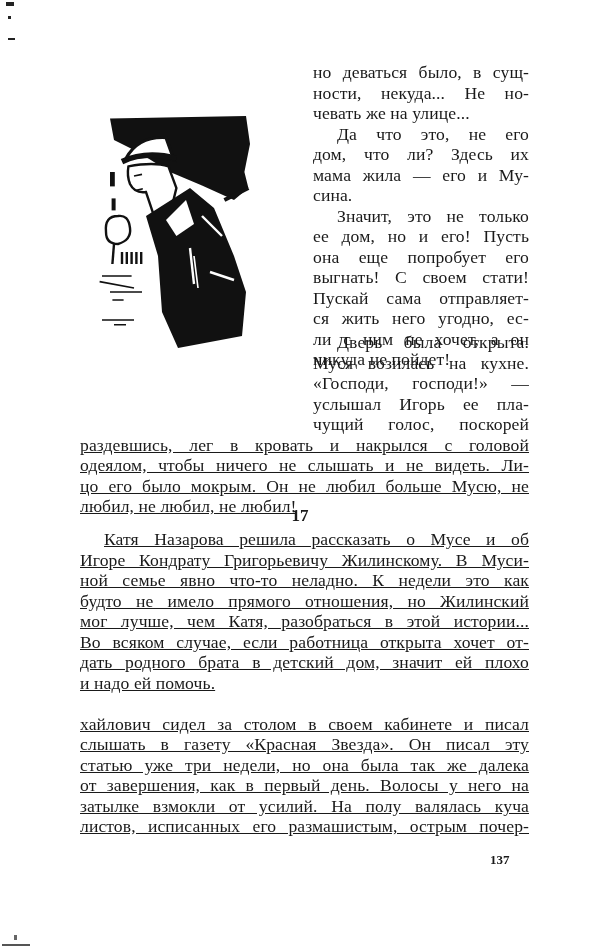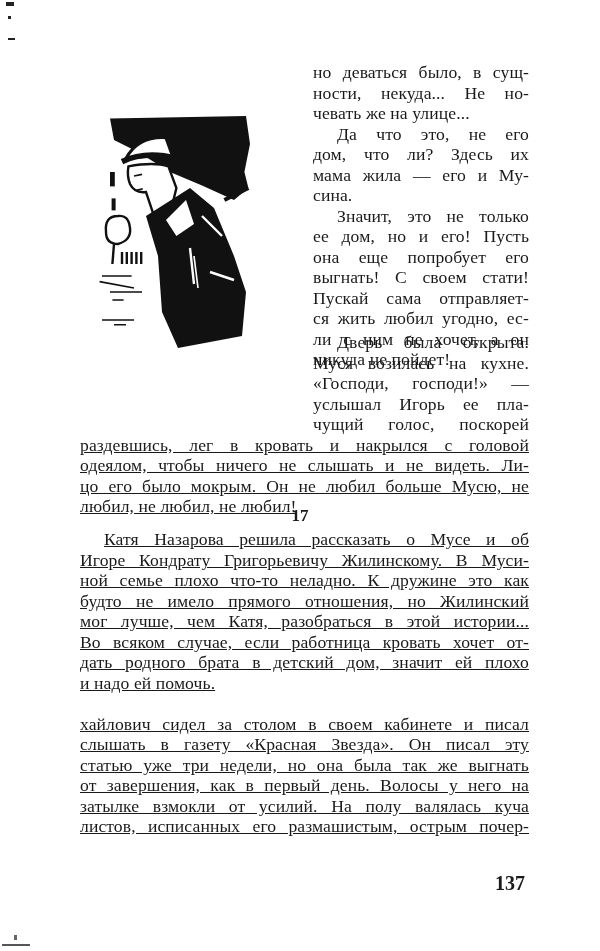--- a/index.html
+++ b/index.html
@@ -7,22 +7,22 @@
          font-family: "Liberation Serif", "DejaVu Serif", serif; color:#1a1a1a; }
   .page { position:absolute; left:0; top:0; width:600px; height:951px;padding-left:20px; }
   .line { position:absolute; font-size:17.6px; line-height:20px; white-space:nowrap;
           text-align:justify; text-align-last:justify; letter-spacing:0.1px; }
   .rc { left:313px; width:216px; }
   .fw { left:80px; width:449px;text-decoration:underline; }
   .last { text-align-last:left; }
   .ind { text-indent:24px; }
   .chapter { position:absolute; left:0; width:600px; top:506px; text-align:center;
              font-weight:bold; font-size:17px; font-family:"Liberation Serif", serif; }
-  .pagenum { position:absolute; left:490px; top:801px; width:40px; text-align:center;
-             font-weight:bold; font-size:20px; font-family:"Liberation Serif", serif;margin-top:20px; }
+  .pagenum { position:absolute; left:490px; top:801px; width:40px; text-align:left;
+             font-weight:bold; font-size:13px; font-family:"Liberation Serif", serif; }
   .illus { position:absolute; left:82px; top:78px; width:200px; height:300px; }
   .speck { position:absolute; background:#222; }
 </style>
 </head>
 <body>
 
 <div class="page">
 
   <svg class="illus" viewBox="0 0 250 330">
 
@@ -59,48 +59,48 @@
   <div class="line rc last" style="top:103px">чевать же на улице...</div>
   <div class="line rc ind" style="top:124px">Да что это, не его</div>
   <div class="line rc" style="top:144px">дом, что ли? Здесь их</div>
   <div class="line rc" style="top:165px">мама жила — его и Му-</div>
   <div class="line rc last" style="top:185px">сина.</div>
   <div class="line rc ind" style="top:206px">Значит, это не только</div>
   <div class="line rc" style="top:226px">ее дом, но и его! Пусть</div>
   <div class="line rc" style="top:247px">она еще попробует его</div>
   <div class="line rc" style="top:267px">выгнать! С своем стати!</div>
   <div class="line rc" style="top:288px">Пускай сама отправляет-</div>
-  <div class="line rc" style="top:308px">ся жить любил угодно, ес-</div>
+  <div class="line rc" style="top:308px">ся жить него угодно, ес-</div>
   <div class="line rc" style="top:329px">ли с ним не хочет, а он</div>
   <div class="line rc last" style="top:349px">никуда не пойдет!</div>
 
   <div class="line rc ind" style="top:332px">Дверь была открыта.</div>
   <div class="line rc" style="top:353px">Муся возилась на кухне.</div>
   <div class="line rc" style="top:373px">«Господи, господи!» —</div>
   <div class="line rc" style="top:394px">услышал Игорь ее пла-</div>
   <div class="line rc" style="top:414px">чущий голос, поскорей</div>
 
   <div class="line fw" style="top:435px">раздевшись, лег в кровать и накрылся с головой</div>
   <div class="line fw" style="top:455px">одеялом, чтобы ничего не слышать и не видеть. Ли-</div>
   <div class="line fw" style="top:476px">цо его было мокрым. Он не любил больше Мусю, не</div>
   <div class="line fw last" style="top:496px">любил, не любил, не любил!</div>
 
   <div class="chapter">17</div>
 
   <div class="line fw ind" style="top:529px">Катя Назарова решила рассказать о Мусе и об</div>
   <div class="line fw" style="top:550px">Игоре Кондрату Григорьевичу Жилинскому. В Муси-</div>
-  <div class="line fw" style="top:570px">ной семье плохо что-то неладно. К дружине это как</div>
+  <div class="line fw" style="top:570px">ной семье явно что-то неладно. К недели это как</div>
   <div class="line fw" style="top:591px">будто не имело прямого отношения, но Жилинский</div>
   <div class="line fw" style="top:611px">мог лучше, чем Катя, разобраться в этой истории...</div>
-  <div class="line fw" style="top:632px">Во всяком случае, если работница кровать хочет от-</div>
+  <div class="line fw" style="top:632px">Во всяком случае, если работница открыта хочет от-</div>
   <div class="line fw" style="top:652px">дать родного брата в детский дом, значит ей плохо</div>
   <div class="line fw last" style="top:673px">и надо ей помочь.</div>
   <div class="line fw" style="top:714px">хайлович сидел за столом в своем кабинете и писал</div>
   <div class="line fw" style="top:734px">слышать в газету «Красная Звезда». Он писал эту</div>
-  <div class="line fw" style="top:755px">статью уже три недели, но она была так же выгнать</div>
+  <div class="line fw" style="top:755px">статью уже три недели, но она была так же далека</div>
   <div class="line fw" style="top:775px">от завершения, как в первый день. Волосы у него на</div>
   <div class="line fw" style="top:796px">затылке взмокли от усилий. На полу валялась куча</div>
   <div class="line fw" style="top:816px">листов, исписанных его размашистым, острым почер-</div>
 
   <div class="pagenum" style="top:852px">137</div>
 
   <div class="speck" style="left:6px;top:2px;width:8px;height:4px"></div>
   <div class="speck" style="left:8px;top:16px;width:3px;height:3px"></div>
   <div class="speck" style="left:8px;top:38px;width:7px;height:2px"></div>
   <div class="speck" style="left:2px;top:944px;width:28px;height:2px;background:#555"></div>

